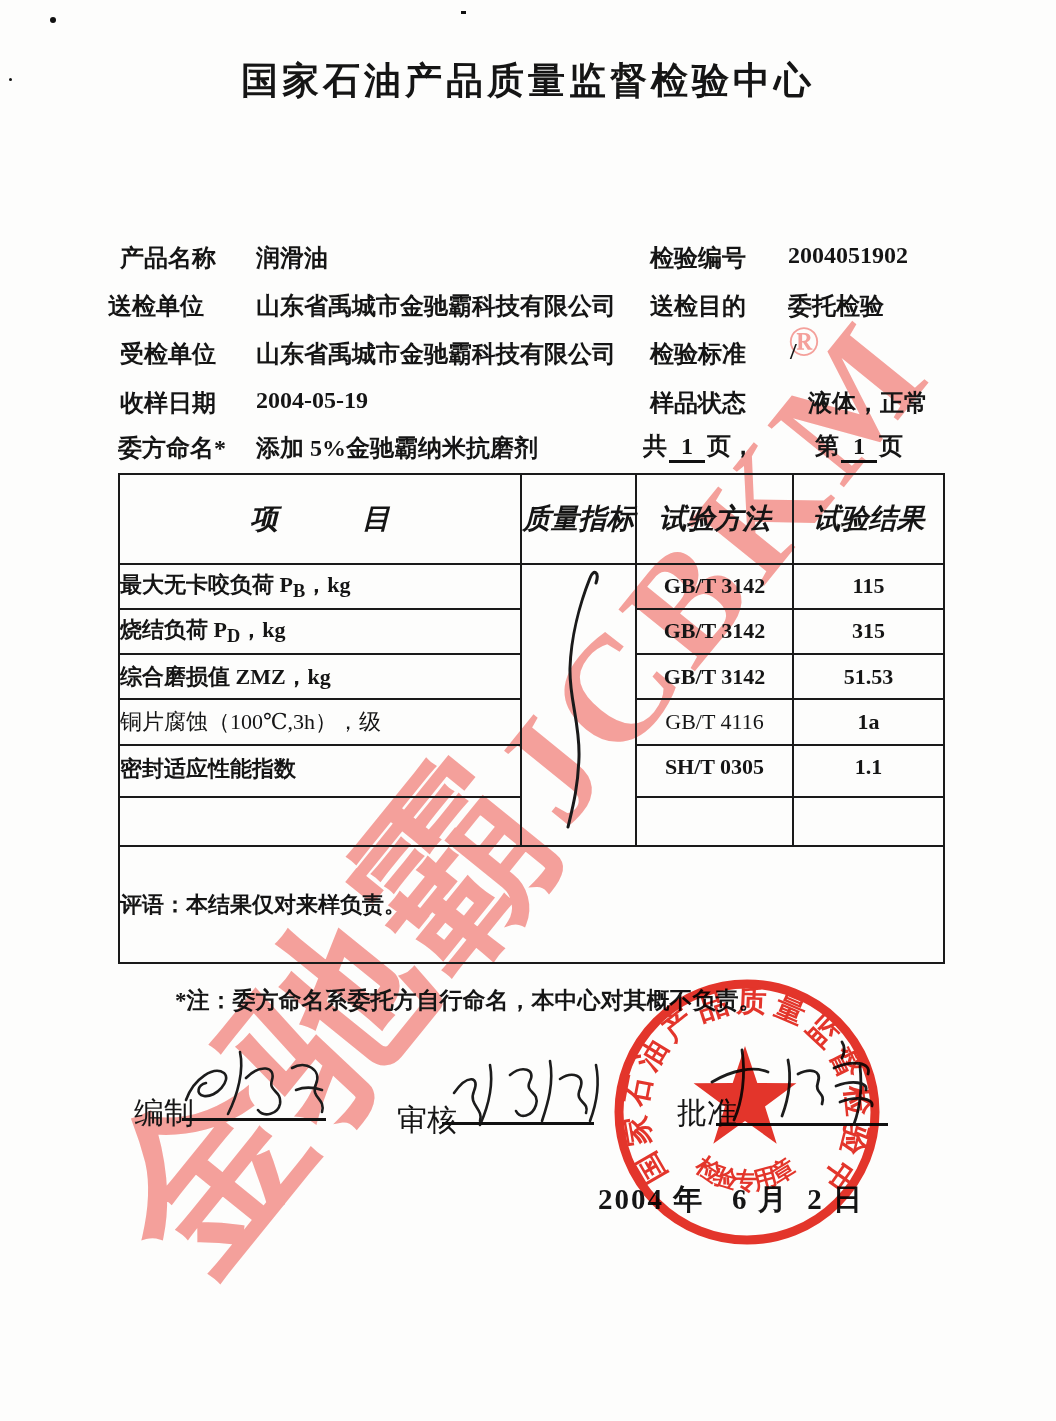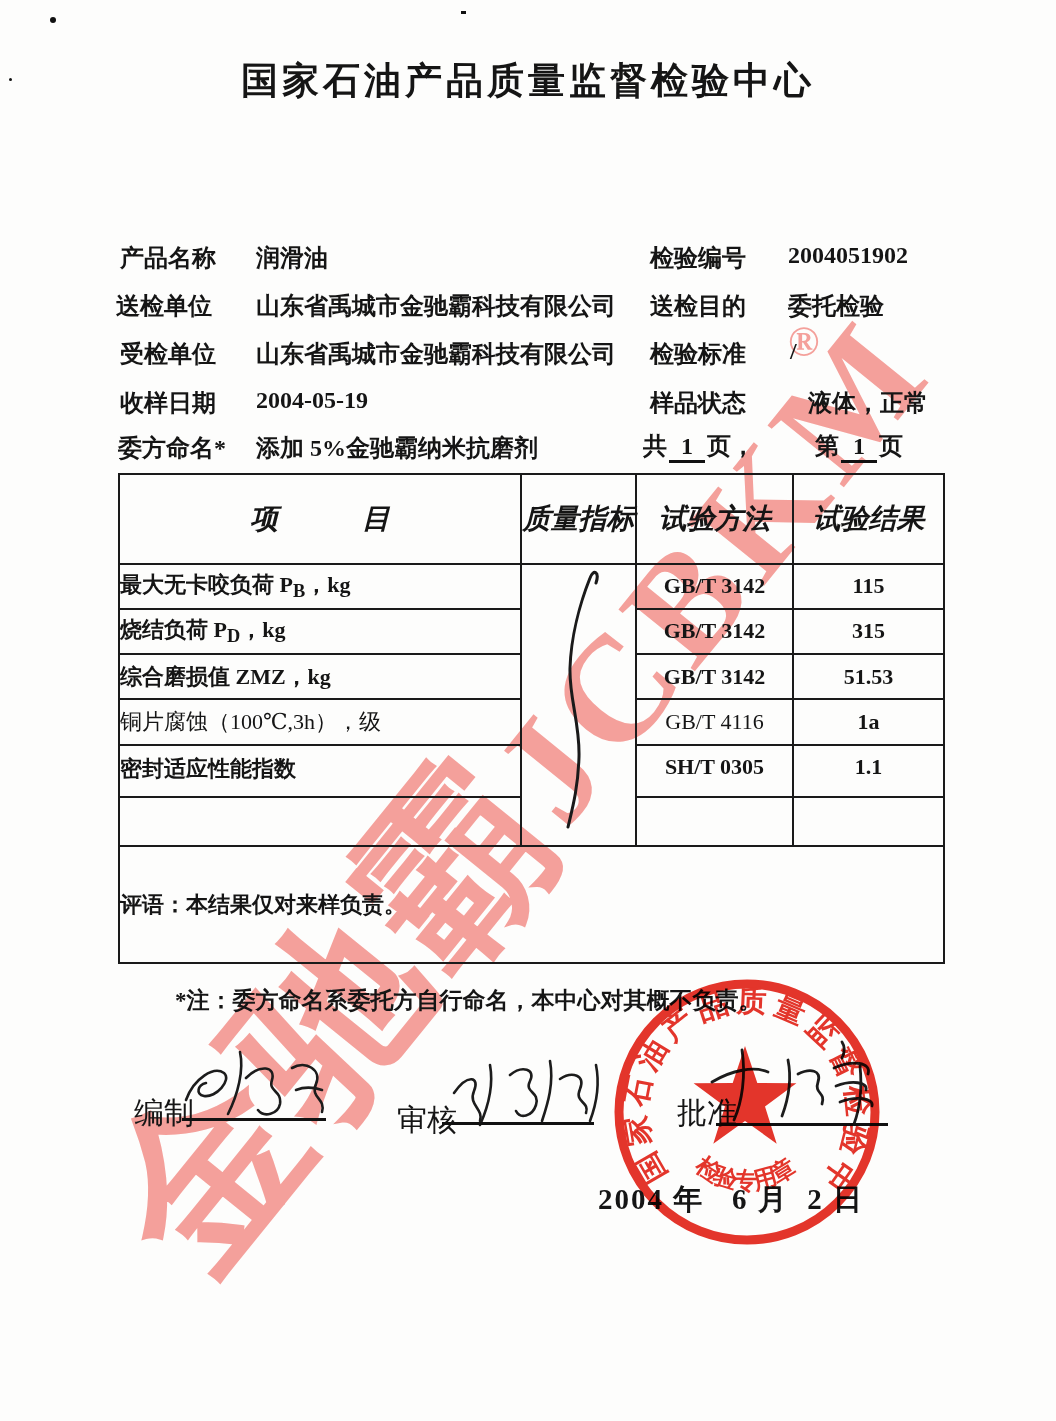--- a/index.html
+++ b/index.html
@@ -64,21 +64,21 @@
     <span class="dot" style="left:9px;top:78px;width:3px;height:3px;"></span>
     <span class="dot" style="left:461px;top:11px;width:5px;height:3px;border-radius:0;"></span>
 
     <h1 class="title">国家石油产品质量监督检验中心</h1>
 
     <span class="flabel" style="left:120px;top:242px;">产品名称</span>
     <span class="fvalue" style="left:256px;top:242px;">润滑油</span>
     <span class="flabel" style="left:650px;top:242px;">检验编号</span>
     <span class="fvalue" style="left:788px;top:242px;">2004051902</span>
 
-    <span class="flabel" style="left:116px;top:290px;font-family:Liberation Serif, serif;">送检单位</span>
+    <span class="flabel" style="left:108px;top:290px;font-family:Liberation Serif, serif;">送检单位</span>
     <span class="fvalue" style="left:256px;top:290px;">山东省禹城市金驰霸科技有限公司</span>
     <span class="flabel" style="left:650px;top:290px;">送检目的</span>
     <span class="fvalue" style="left:788px;top:290px;">委托检验</span>
 
     <span class="flabel" style="left:120px;top:338px;">受检单位</span>
     <span class="fvalue" style="left:256px;top:338px;">山东省禹城市金驰霸科技有限公司</span>
     <span class="flabel" style="left:650px;top:338px;">检验标准</span>
     <span class="fvalue" style="left:790px;top:338px;">/</span>
 
     <span class="flabel" style="left:120px;top:387px;">收样日期</span>

